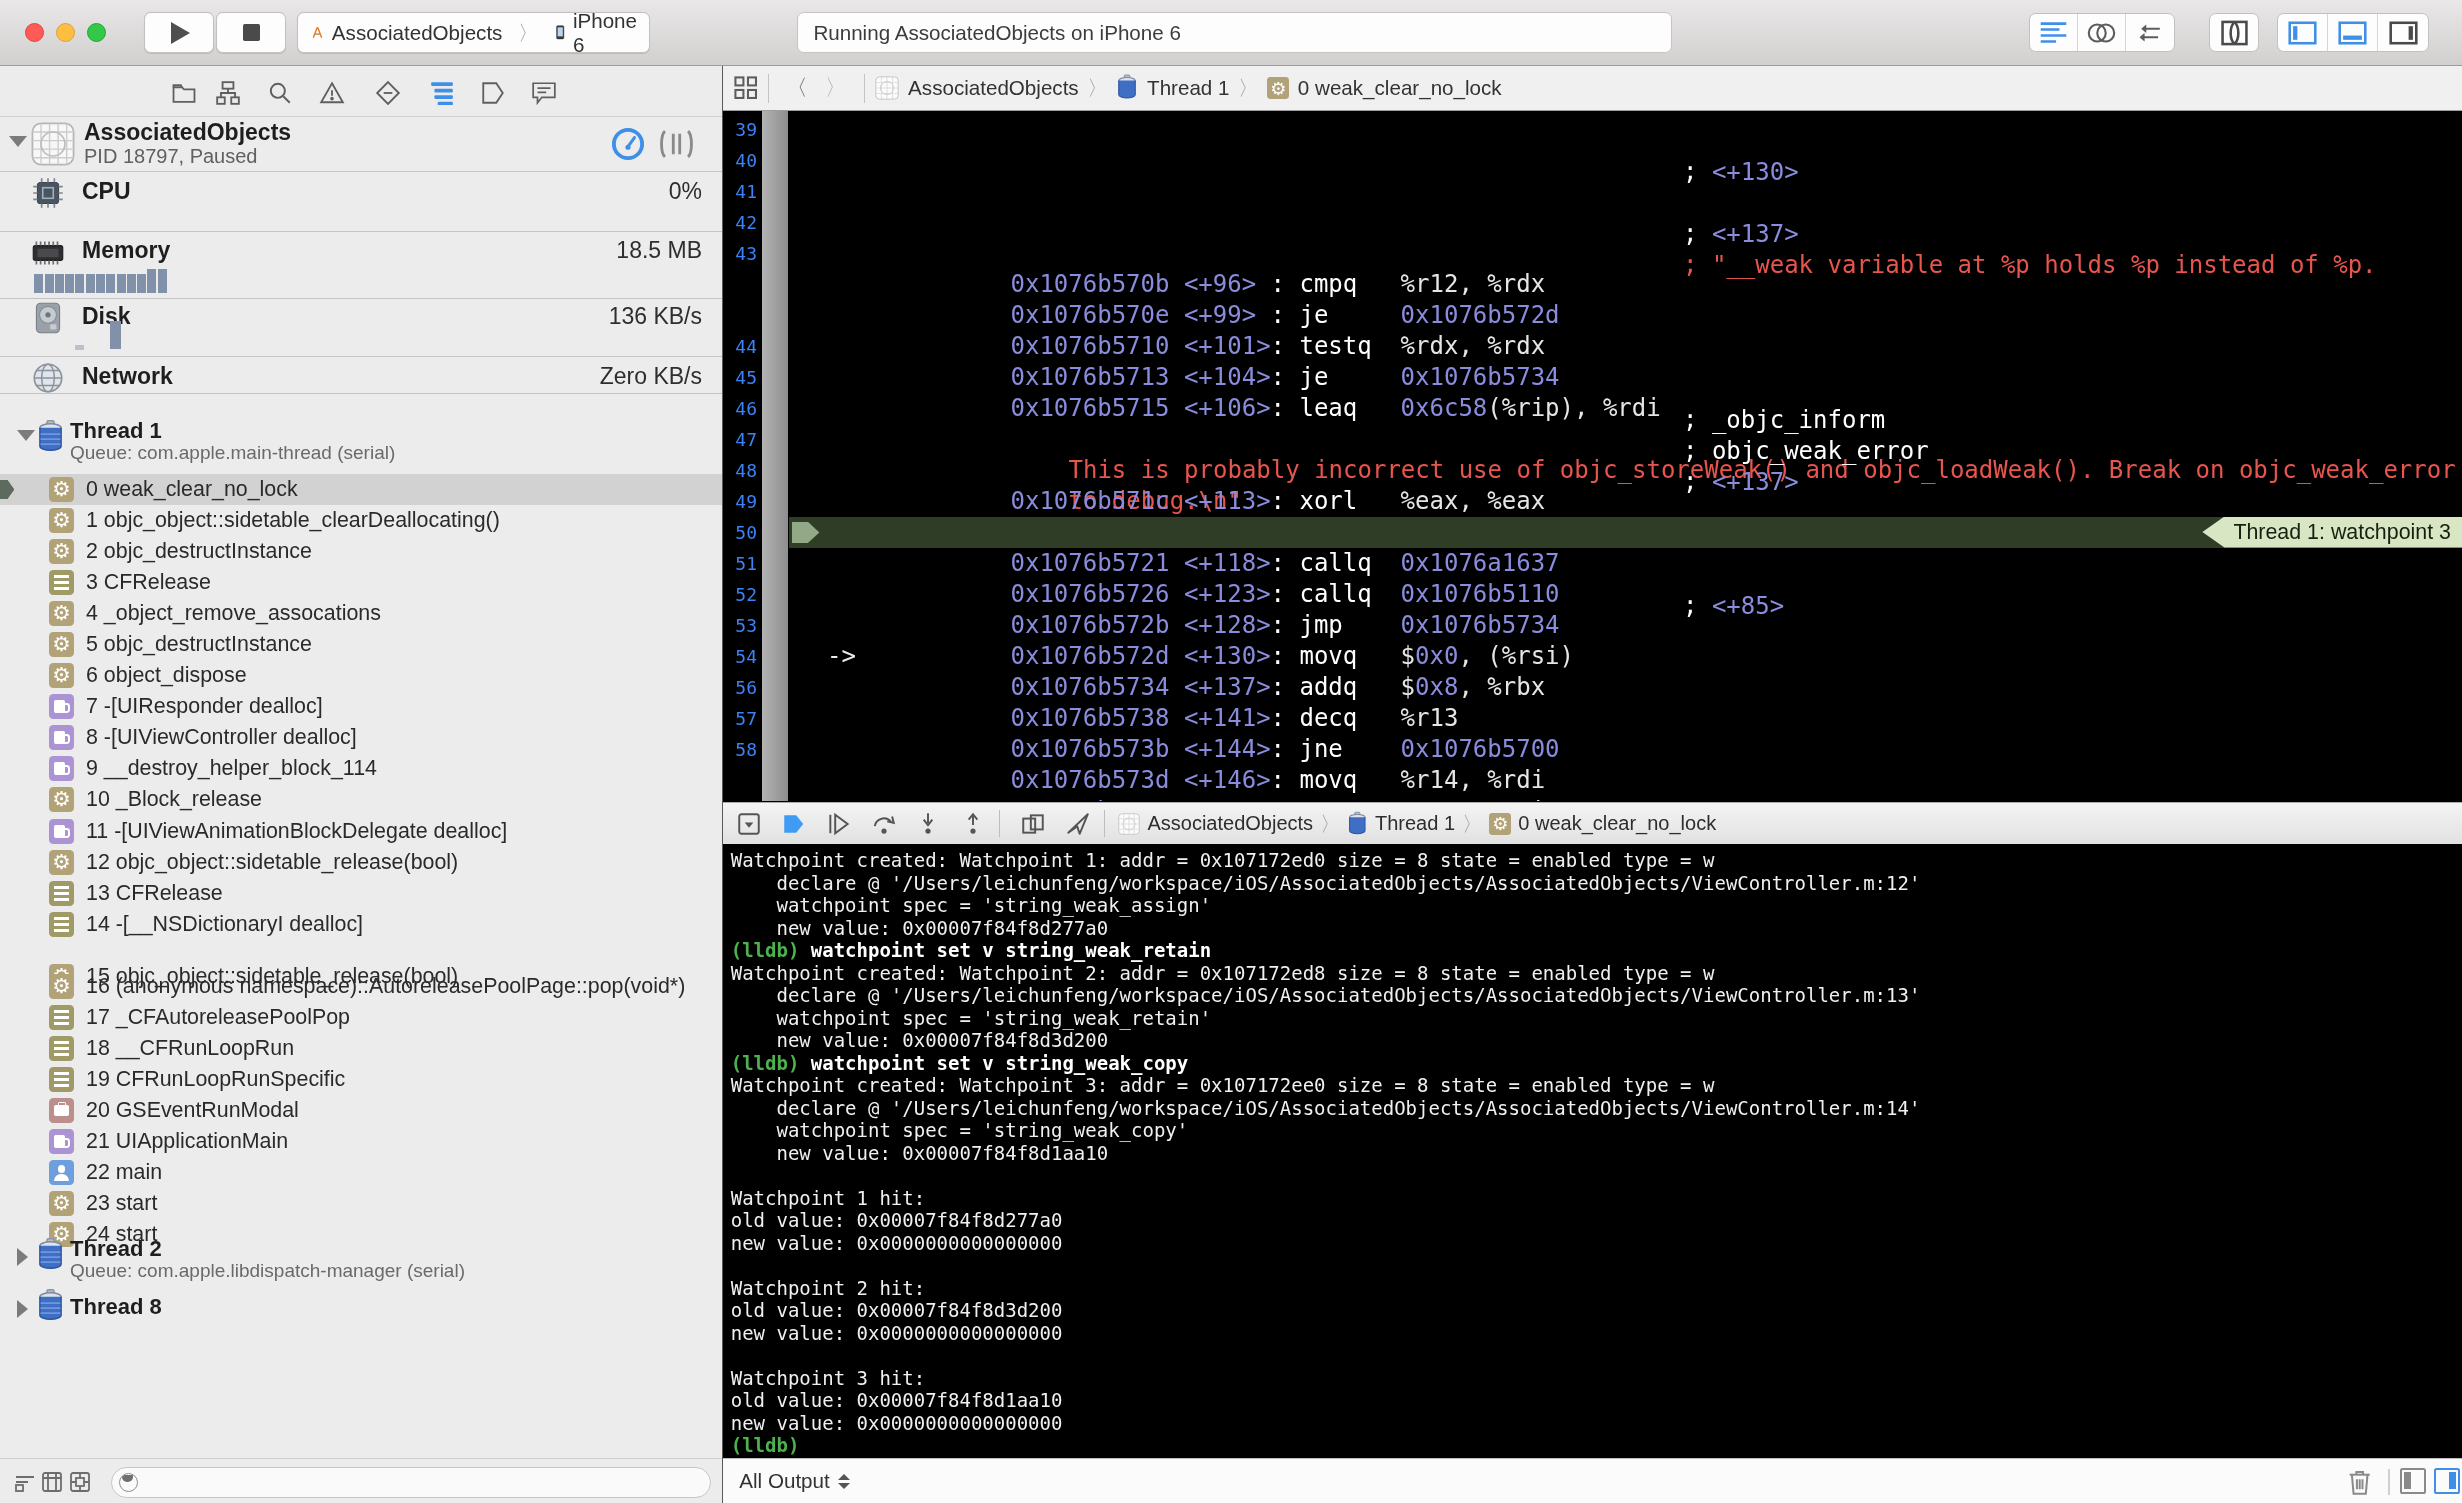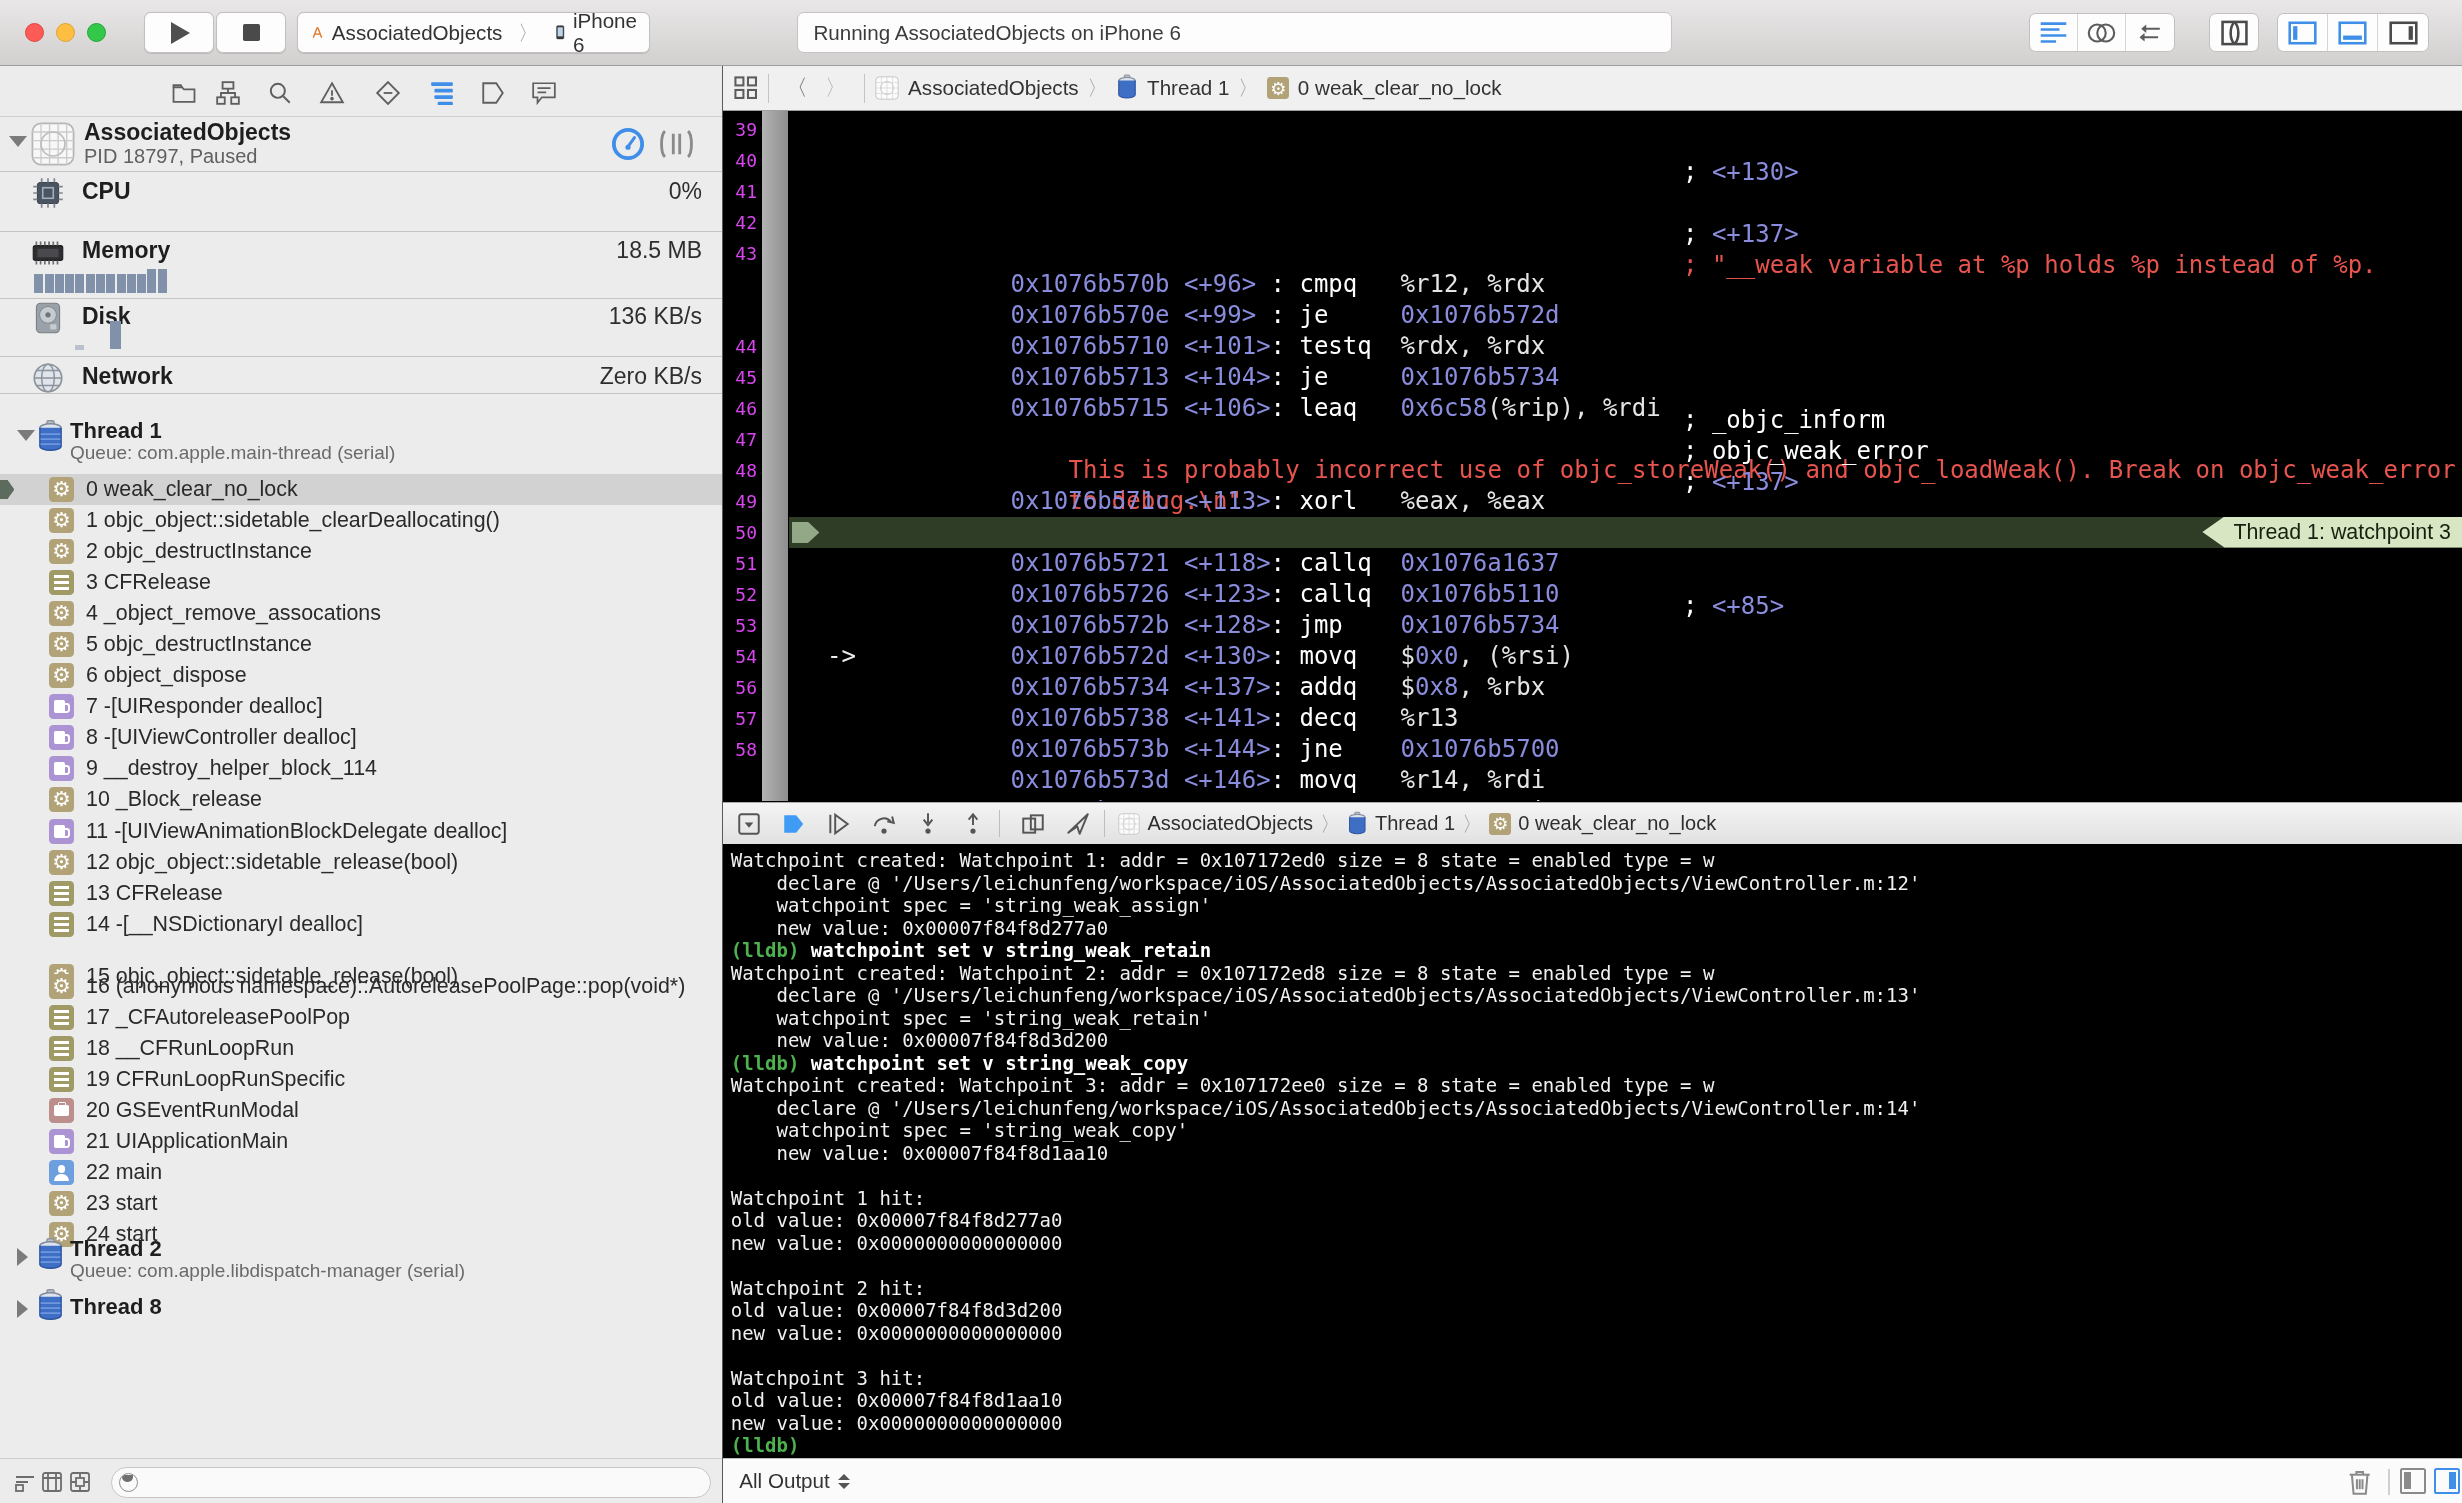--- a/index.html
+++ b/index.html
@@ -101,21 +101,21 @@
   .chev{color:#9a9a9a;font-size:22px;margin:0 8.6px;}
   .crumb-sep{color:#a5a5a5;margin:0 8.6px;font-size:20.6px;}
   .mini-gear{width:22px;height:22px;border-radius:3.4px;background:#b2a277;display:inline-flex;align-items:center;justify-content:center;}
   .mini-gear::before{content:"⚙";color:#fff;font-size:18px;font-family:"DejaVu Sans",sans-serif;}
 
   
   #disasm{position:absolute;left:0;top:45px;width:100%;height:690px;background:#000;overflow:hidden;}
   #ribbon{position:absolute;left:39px;top:0;width:26px;height:100%;background:linear-gradient(90deg,#b3b3b3,#8e8e8e);}
   #dlines{position:absolute;left:0;top:2.6px;width:100%;}
   .dline{position:relative;height:31px;line-height:31px;white-space:pre;font-family:var(--mono);font-size:24px;color:#fff;}
-  .dnum{position:absolute;left:0;top:0;width:34px;text-align:right;font-size:18px;color:#d946ef;}
+  .dnum{position:absolute;left:0;top:0;width:34px;text-align:right;font-size:18px;color:#3b82f6;}
   .dhl{display:none;}
   .m-cur .dhl{display:block;position:absolute;left:66px;right:0;top:0;bottom:0;background:#2f3c26;}
   .dptr{display:none;}
   .m-cur .dptr{display:block;position:absolute;left:69px;top:5.1px;width:27.4px;height:21.4px;background:#93a886;
     clip-path:polygon(0 0,58% 0,100% 50%,58% 100%,0 100%);}
   .darr{position:absolute;left:104px;color:#ececec;}
   .dcode{position:relative;margin-left:143px;}
   .d-addr{display:inline-block;width:12ch;color:var(--lav);}
   .d-off{display:inline-block;width:6ch;color:var(--lav);}
   .d-colon{display:inline-block;width:2ch;color:#fff;}

